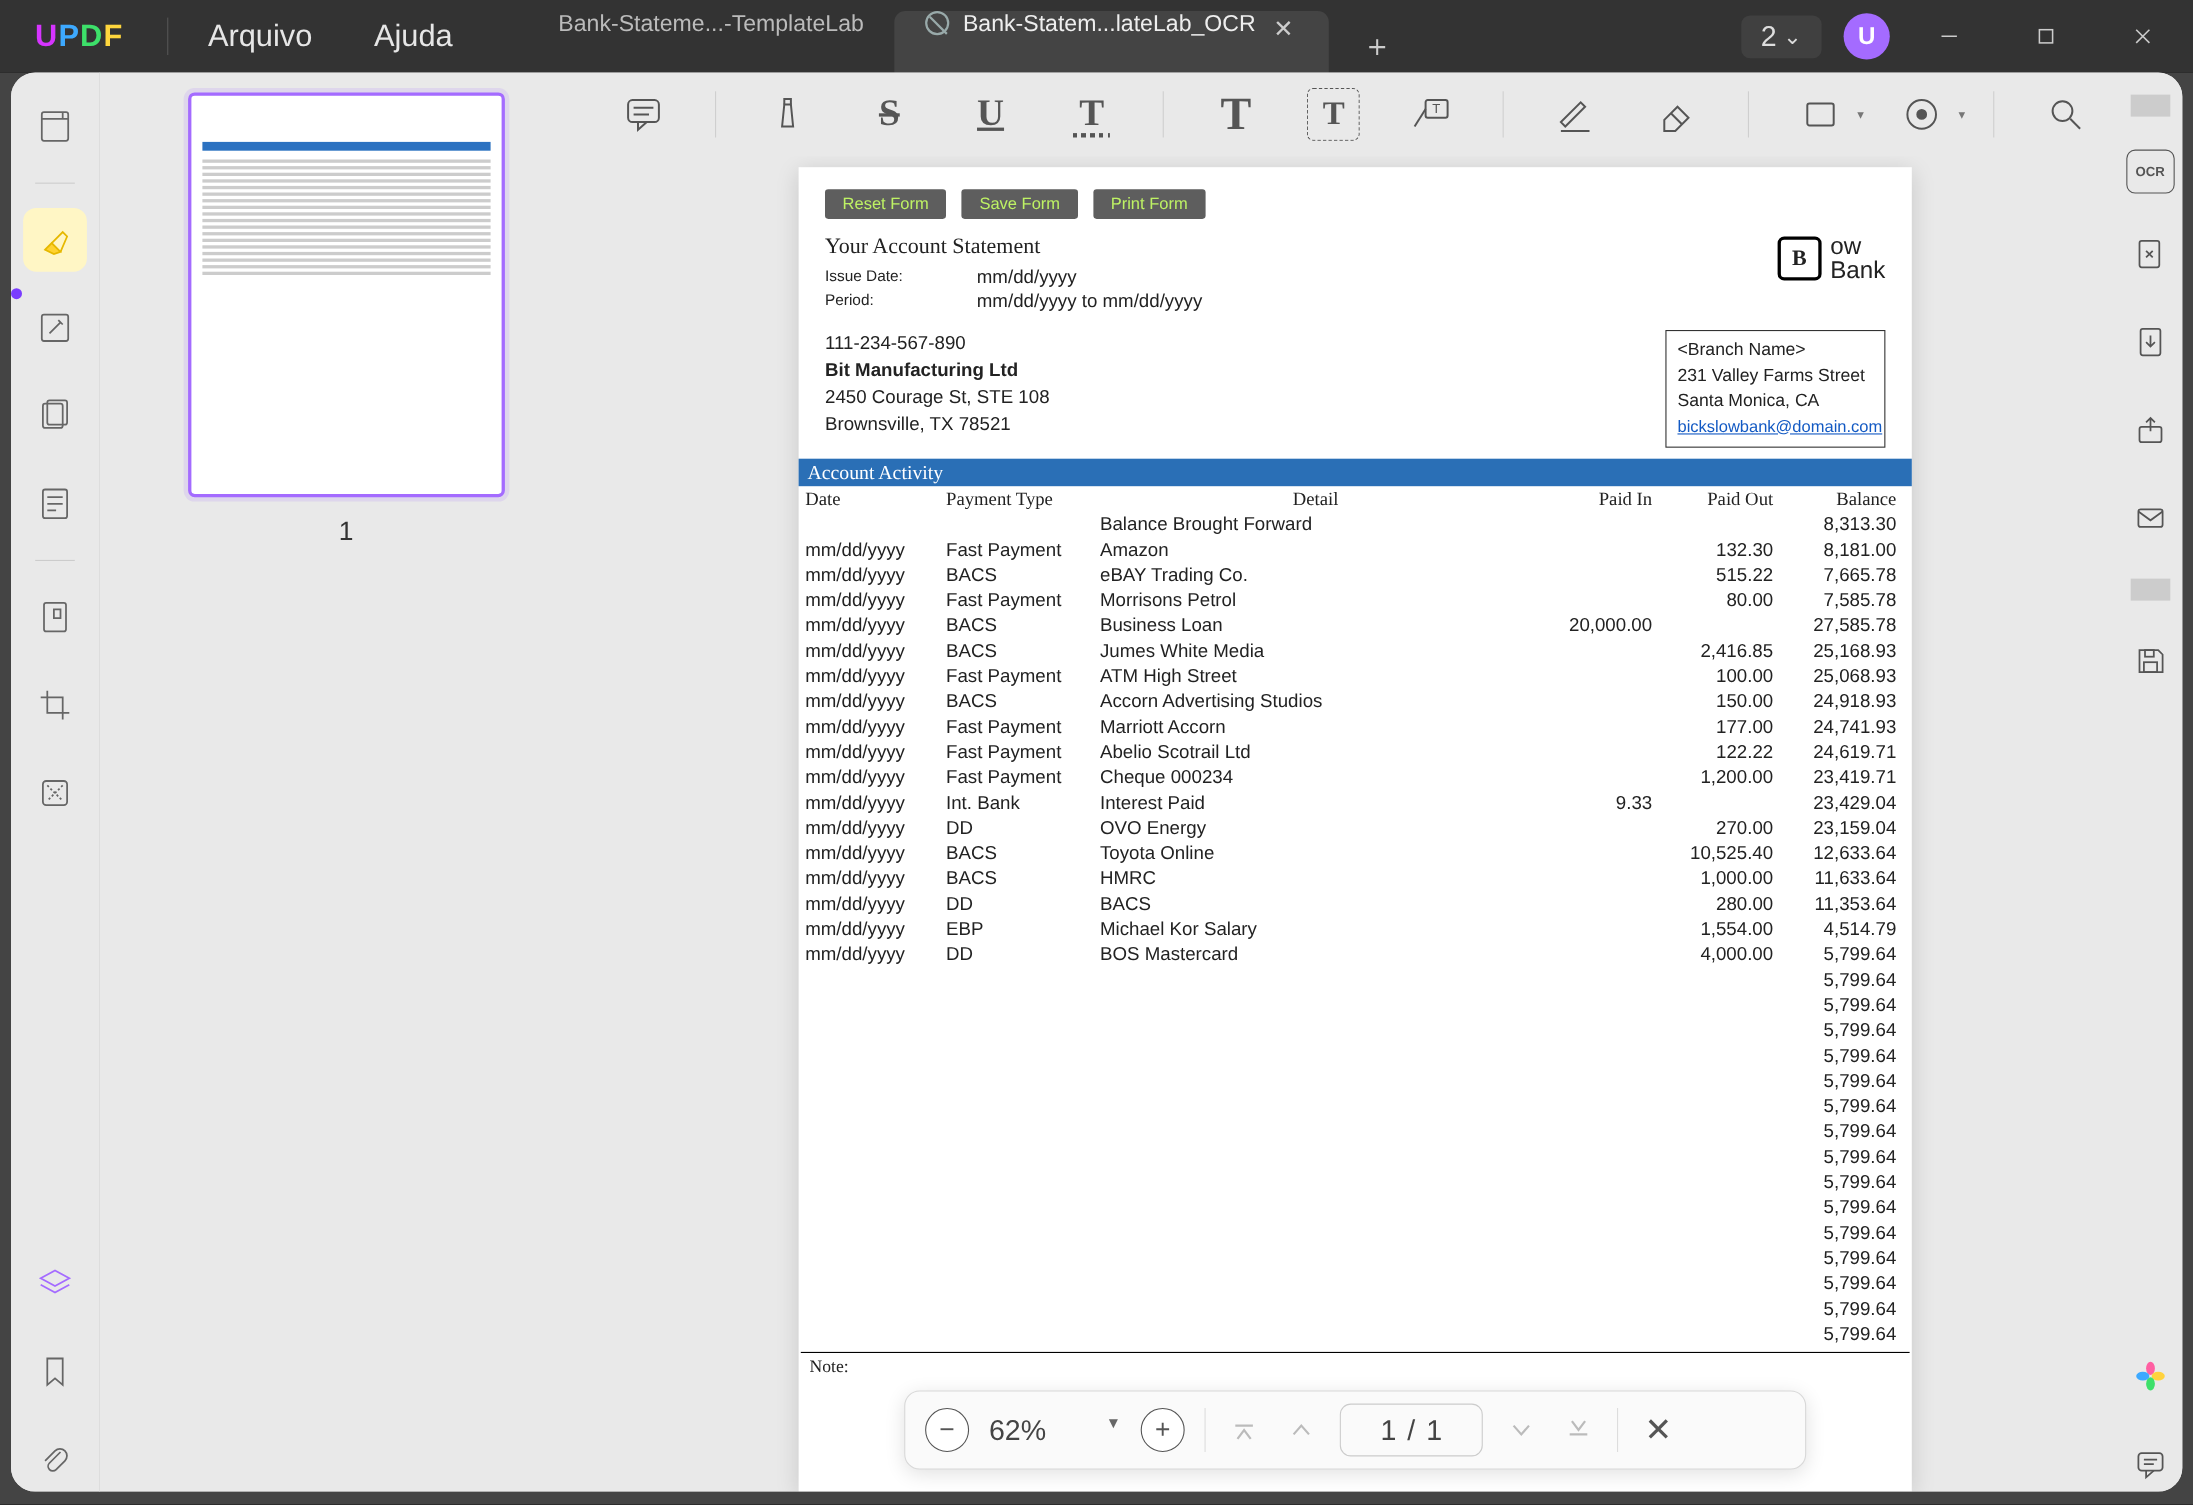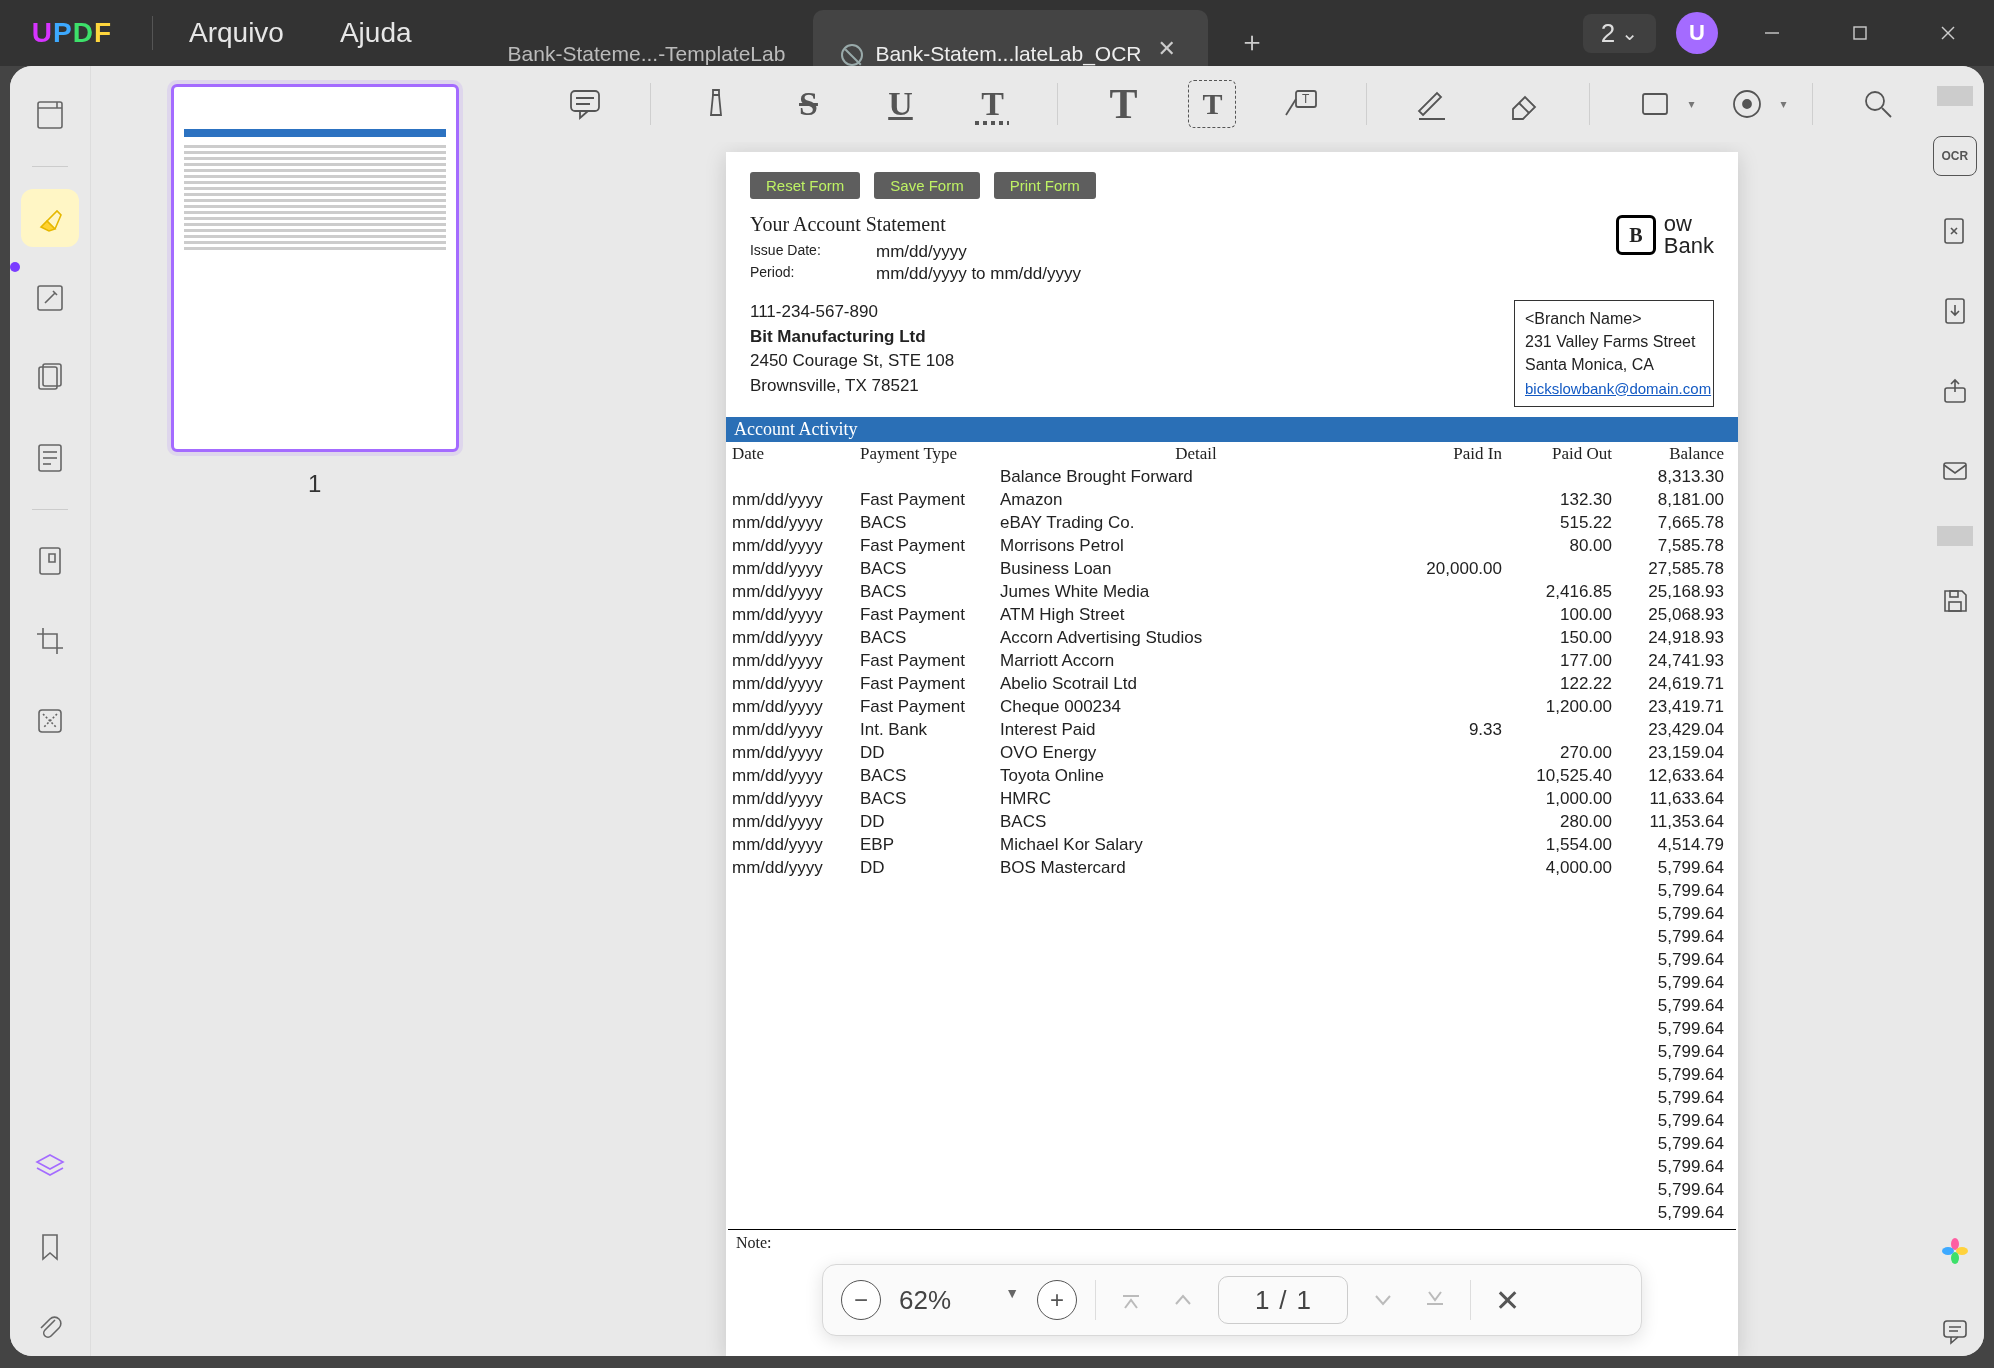--- a/index.html
+++ b/index.html
@@ -15,21 +15,21 @@
     font-weight: 900; font-size: 28px; letter-spacing: 1px;
   }
   .logo span:nth-child(1){ color:#d634ff; }
   .logo span:nth-child(2){ color:#3da9ff; }
   .logo span:nth-child(3){ color:#3de06a; }
   .logo span:nth-child(4){ color:#ffd63d; }
   .vdiv { width:1px; height:34px; background:#555; margin:0 8px; }
   .menu-item { padding: 0 28px; font-size: 28px; color:#e6e6e6; height:100%; display:flex; align-items:center; }
   .tabs { display:flex; height:100%; align-items:flex-end; margin-left:40px; flex:1; }
   .tab {
-    display:flex; align-items:flex-end; gap:12px; padding:0 28px; height:56px; font-size:21px;
+    display:flex; align-items:flex-start; gap:12px; padding:0 28px; height:56px; font-size:21px;
     border-top-left-radius:10px; border-top-right-radius:10px; color:#d0d0d0; position:relative;
   }
   .tab.inactive { background:transparent; color:#bbb; }
   .tab.active { background:#444444; color:#eee; }
   .tab .ocr-icon {
     width:22px; height:22px; border:2px solid #9aa; border-radius:50%; position:relative; display:inline-block;
   }
   .tab .ocr-icon::after { content:""; position:absolute; width:22px; height:2px; background:#9aa; top:10px; left:-1px; transform:rotate(45deg); }
   .tab .close-x { font-size:22px; color:#ccc; padding:4px; }
   .newtab { width:48px; height:48px; display:flex; align-items:center; justify-content:center; color:#ccc; font-size:28px; margin-left:20px; }
@@ -125,21 +125,21 @@
   }
   .form-buttons { display:flex; gap:14px; padding:0 24px 10px 24px; }
   .form-buttons button {
     background:#5e5e5e; color:#bef264; border:none; font-size:15px; padding:5px 16px; border-radius:3px;
   }
   .doc-header {
     display:flex; justify-content:space-between; padding:4px 24px 10px 24px; align-items:flex-start;
   }
   .doc-header-left { font-size:17px; color:#222; }
   .doc-header-left .title { font-family:"Times New Roman",serif; font-size:20px; margin-bottom:6px; }
-  .doc-header-left .row { display:flex; gap:40px; font-family:"Times New Roman",serif; font-size:17px; margin-top:2px; }
+  .doc-header-left .row { display:flex; gap:52px; font-family:"Times New Roman",serif; font-size:17px; margin-top:2px; }
   .doc-header-left .row .lbl { width:86px; font-size:14px; }
   .bank-logo { display:flex; align-items:center; gap:8px; }
   .bank-logo .mark {
     width:40px; height:40px; border:3px solid #000; border-radius:6px; display:flex; align-items:center; justify-content:center;
     font-weight:900; font-family:Georgia,serif; font-size:20px;
   }
   .bank-logo .txt { font-family:Georgia,serif; font-size:22px; line-height:1; }
 
   .doc-sub {
     display:flex; justify-content:space-between; padding:6px 24px 10px 24px; align-items:flex-start;

